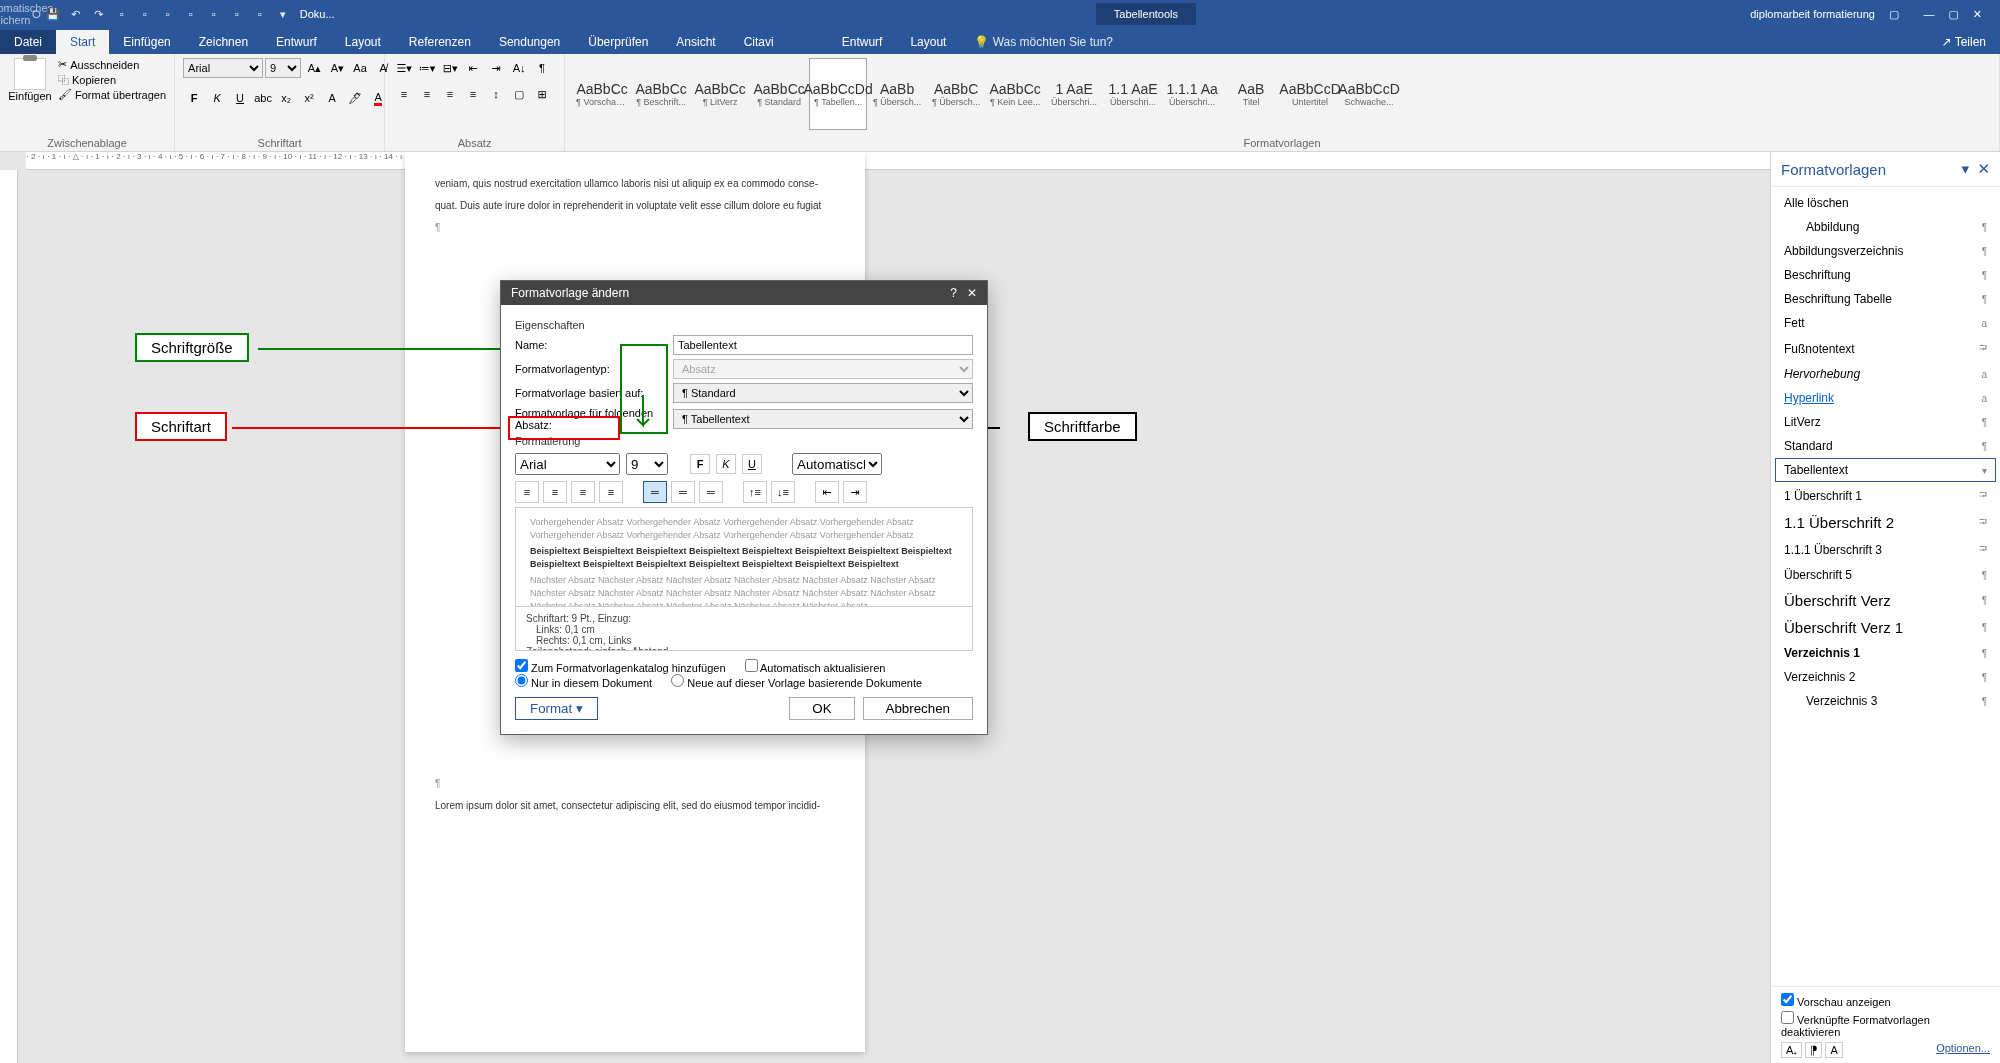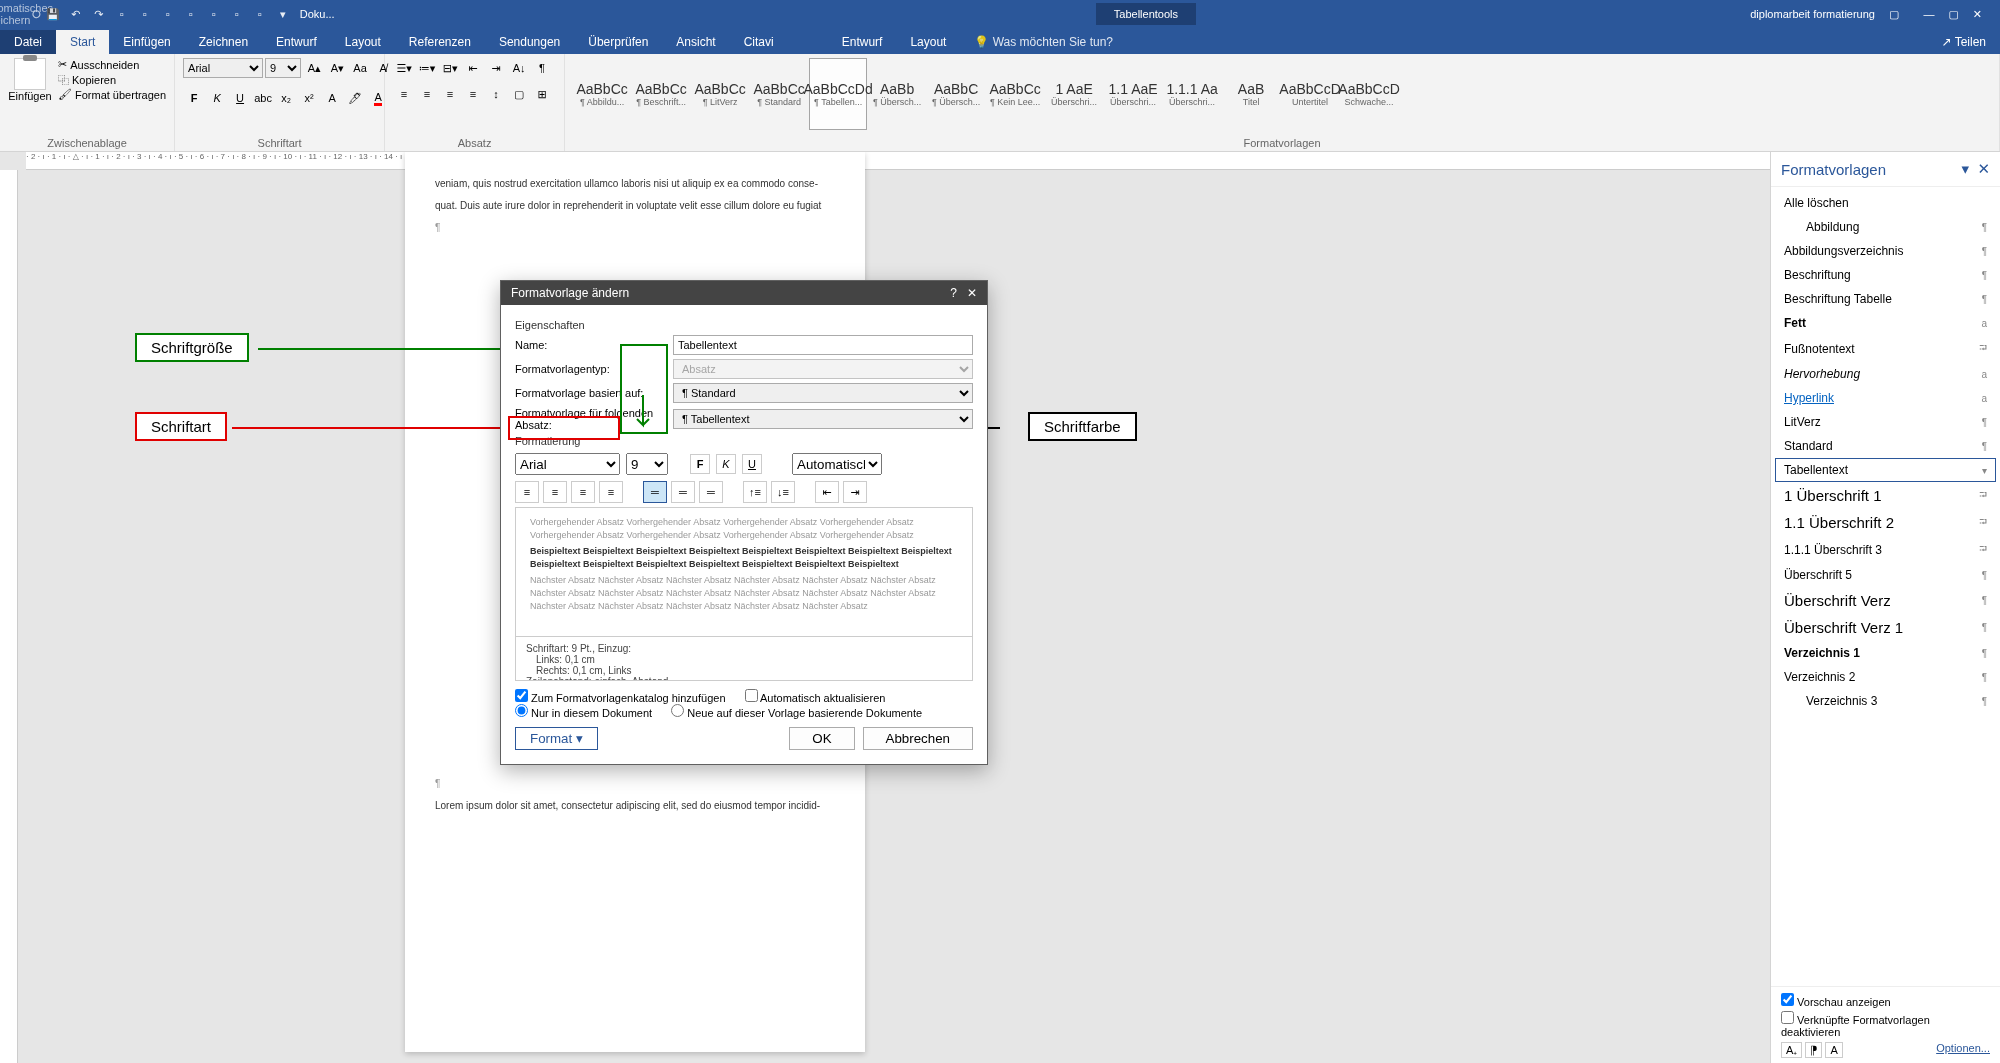--- a/index.html
+++ b/index.html
@@ -57,21 +57,21 @@
 .dialog .row label{width:150px}
 .dialog .row input,.dialog .row select{flex:1;height:20px;border:1px solid #ababab;padding:0 4px;font-size:11px}
 .dialog .fmt-row{display:flex;gap:6px;align-items:center;margin:6px 0}
 .dialog select.font{width:105px;height:22px}
 .dialog select.size{width:42px;height:22px}
 .dialog .fmt-btn{width:20px;height:20px;border:1px solid #ccc;display:flex;align-items:center;justify-content:center;background:#fff}
 .dialog select.color{width:90px;height:22px}
 .dialog .align-row{display:flex;gap:4px;margin:4px 0}
 .dialog .align-row .b{width:24px;height:22px;border:1px solid #ccc;display:flex;align-items:center;justify-content:center}
 .dialog .align-row .b.sel{background:#cde6f7;border-color:#2b579a}
-.dialog .preview{border:1px solid #ccc;height:130px;padding:8px 14px;font-size:9px;color:#999;overflow:hidden;line-height:1.4}
+.dialog .preview{border:1px solid #ccc;height:100px;padding:8px 14px;font-size:9px;color:#999;overflow:hidden;line-height:1.4}
 .dialog .preview .sample{color:#333;font-weight:bold;margin:4px 0}
 .dialog .desc{border:1px solid #ccc;border-top:none;padding:6px 10px;font-size:10px;color:#444;height:44px;overflow:auto;position:relative}
 .dialog .checks{margin:8px 0;font-size:11px}
 .dialog .checks label{margin-right:16px}
 .dialog .dbtns{display:flex;justify-content:space-between;padding:0 0 4px}
 .dialog .dbtns .left button{border:1px solid #2b579a;background:#fff;padding:3px 14px;color:#2b579a}
 .dialog .dbtns .right{display:flex;gap:8px}
 .dialog .dbtns .right button{border:1px solid #ababab;background:#fdfdfd;padding:3px 22px}
 .annot{position:absolute;border:2px solid;padding:4px 14px;font-size:15px;background:#fff;z-index:50}
 .annot-line{position:absolute;height:2px;z-index:49}
@@ -203,21 +203,21 @@
       </div>
     </div>
     <div class="label">Absatz</div>
   </div>
 
   <div class="rgroup" style="flex:1">
     <div class="content">
       <div class="styles-gallery" id="styles-gallery">
           <div class="style-item">
             <div class="prev">AaBbCc</div>
-            <div class="nm">¶ Abbildu...</div>
+            <div class="nm">¶ Vorschau...</div>
           </div>
           <div class="style-item">
             <div class="prev">AaBbCc</div>
             <div class="nm">¶ Beschrift...</div>
           </div>
           <div class="style-item">
             <div class="prev">AaBbCc</div>
             <div class="nm">¶ LitVerz</div>
           </div>
           <div class="style-item">
@@ -304,21 +304,21 @@
       </div>
       <div class="style-row">
         <span style="">Beschriftung</span>
         <span class="mk">¶</span>
       </div>
       <div class="style-row">
         <span style="">Beschriftung Tabelle</span>
         <span class="mk">¶</span>
       </div>
       <div class="style-row">
-        <span style="font-weight:bold;">Fett</span>
+        <span style="font-weight:normal;">Fett</span>
         <span class="mk">a</span>
       </div>
       <div class="style-row">
         <span style="">Fußnotentext</span>
         <span class="mk">⮒</span>
       </div>
       <div class="style-row">
         <span style="font-style:italic;">Hervorhebung</span>
         <span class="mk">a</span>
       </div>
@@ -332,21 +332,21 @@
       </div>
       <div class="style-row">
         <span style="">Standard</span>
         <span class="mk">¶</span>
       </div>
       <div class="style-row sel">
         <span style="">Tabellentext</span>
         <span class="mk">▾</span>
       </div>
       <div class="style-row">
-        <span style="font-size:15px;">1   Überschrift 1</span>
+        <span style="font-size:12px;">1   Überschrift 1</span>
         <span class="mk">⮒</span>
       </div>
       <div class="style-row">
         <span style="font-size:15px;">1.1   Überschrift 2</span>
         <span class="mk">⮒</span>
       </div>
       <div class="style-row">
         <span style="">1.1.1   Überschrift 3</span>
         <span class="mk">⮒</span>
       </div>

